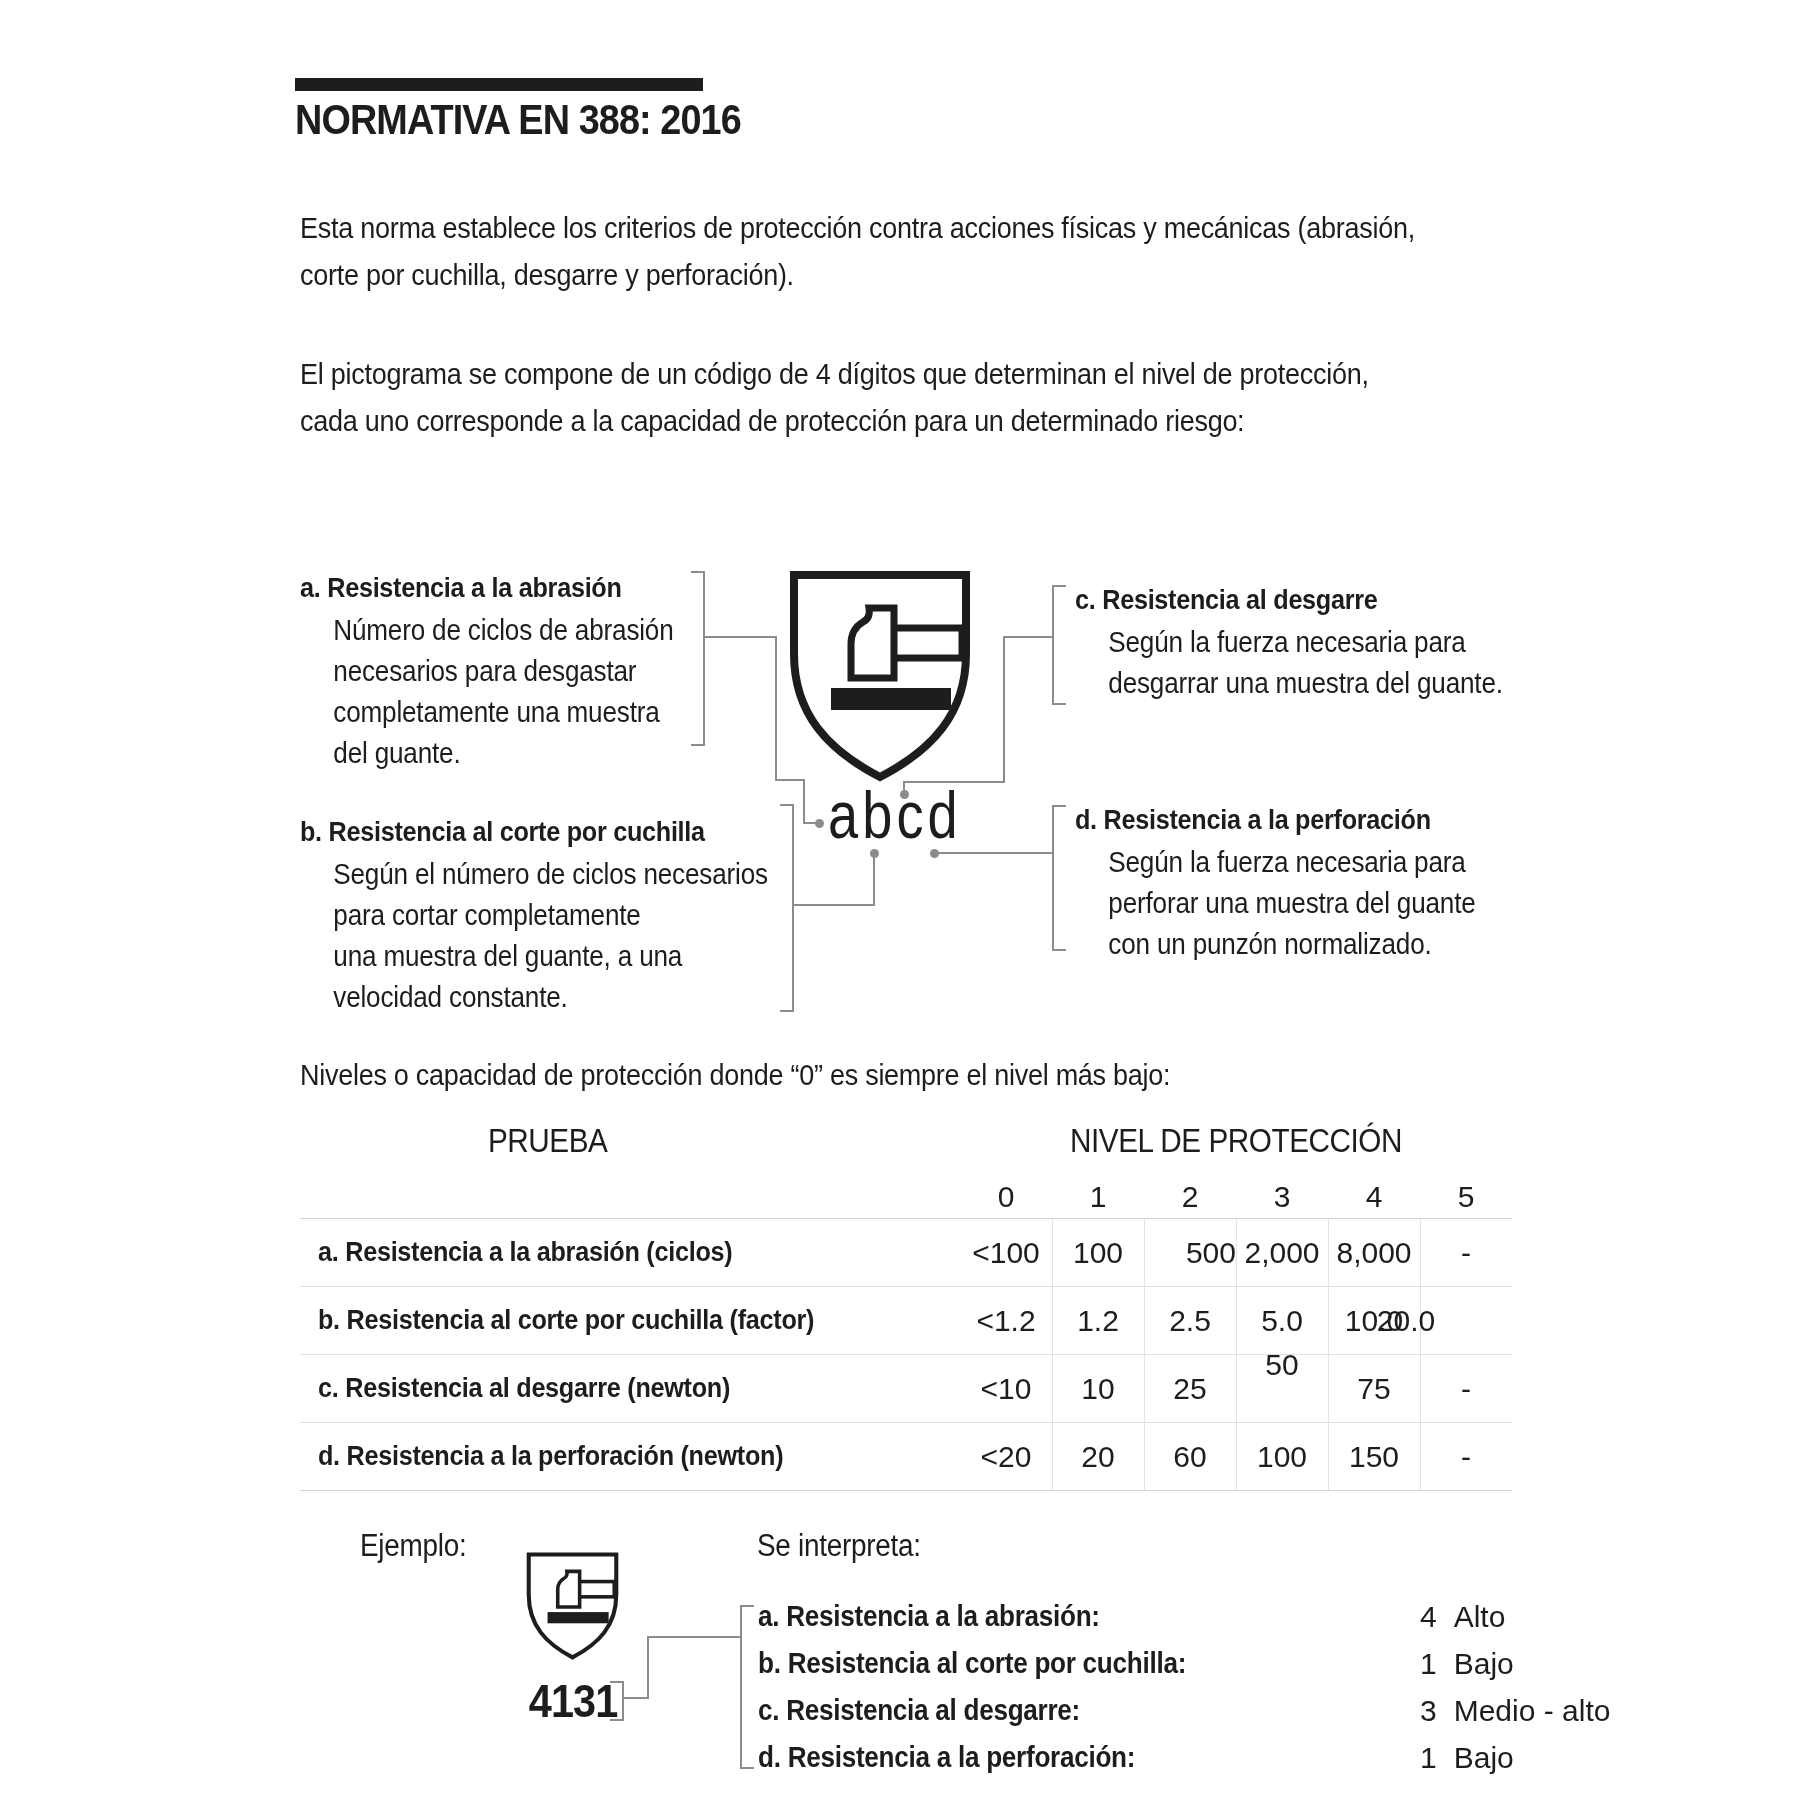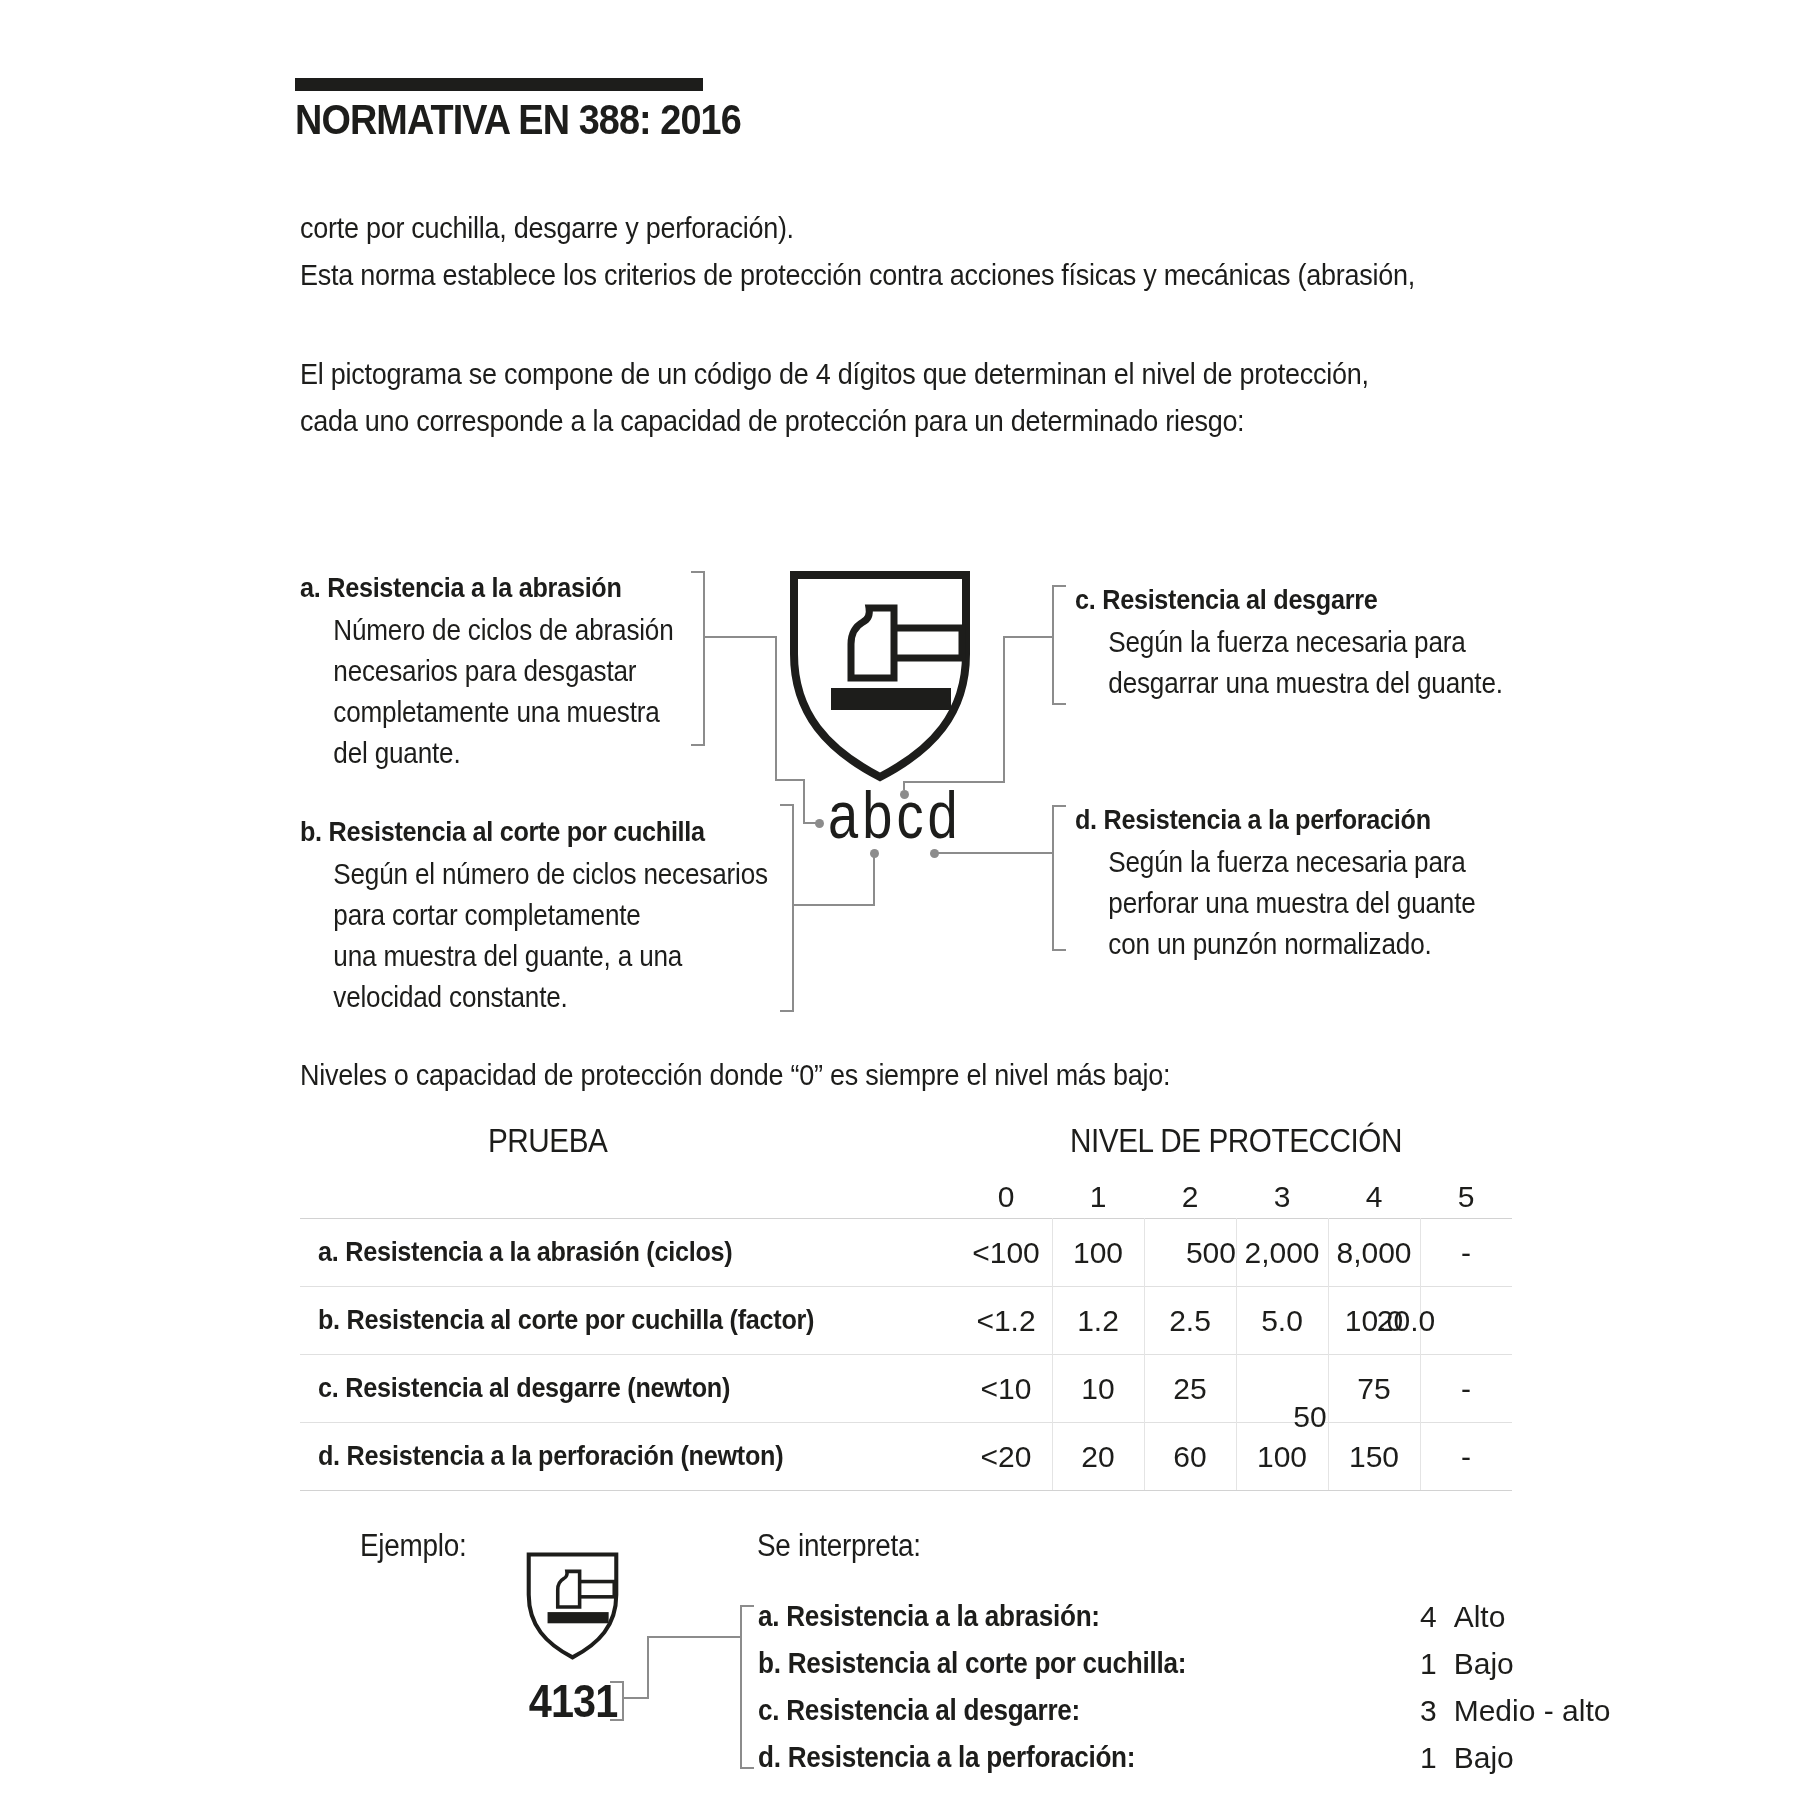--- a/index.html
+++ b/index.html
@@ -56,22 +56,22 @@
 </style>
 </head>
 <body>
 
 <div class="page">
 
   <div class="abs title-bar"></div>
   <div class="abs h1"><span class="cx">NORMATIVA EN 388: 2016</span></div>
 
   <div class="abs para p1">
+    <div class="line"><span class="cx">Esta norma establece los criterios de protección contra acciones físicas y mecánicas (abrasión,</span></div>
     <div class="line"><span class="cx">corte por cuchilla, desgarre y perforación).</span></div>
-    <div class="line"><span class="cx">Esta norma establece los criterios de protección contra acciones físicas y mecánicas (abrasión,</span></div>
   </div>
 
   <div class="abs para p2">
     <div class="line"><span class="cx">El pictograma se compone de un código de 4 dígitos que determinan el nivel de protección,</span></div>
     <div class="line"><span class="cx">cada uno corresponde a la capacidad de protección para un determinado riesgo:</span></div>
   </div>
 
   <div class="abs dlabel" style="left:300px;top:572px;">
     <div class="head">a. Resistencia a la abrasión</div>
     <div class="desc desc-indent" style="margin-top:6px;">
@@ -182,21 +182,21 @@
   <div class="cellv" style="left:1052px;top:1304px;">1.2</div>
   <div class="cellv" style="left:1144px;top:1304px;">2.5</div>
   <div class="cellv" style="left:1236px;top:1304px;">5.0</div>
   <div class="cellv" style="left:1328px;top:1304px;">10.0</div>
   <div class="cellv" style="left:1360px;top:1304px;">20.0</div>
 
   <div class="rowlab" style="top:1372px;"><span class="cx">c. Resistencia al desgarre (newton)</span></div>
   <div class="cellv" style="left:960px;top:1372px;">&lt;10</div>
   <div class="cellv" style="left:1052px;top:1372px;">10</div>
   <div class="cellv" style="left:1144px;top:1372px;">25</div>
-  <div class="cellv" style="left:1236px;top:1400px;margin-left:28px;">50</div>
+  <div class="cellv" style="left:1236px;top:1348px;">50</div>
   <div class="cellv" style="left:1328px;top:1372px;">75</div>
   <div class="cellv" style="left:1420px;top:1372px;">-</div>
 
   <div class="rowlab" style="top:1440px;"><span class="cx">d. Resistencia a la perforación (newton)</span></div>
   <div class="cellv" style="left:960px;top:1440px;">&lt;20</div>
   <div class="cellv" style="left:1052px;top:1440px;">20</div>
   <div class="cellv" style="left:1144px;top:1440px;">60</div>
   <div class="cellv" style="left:1236px;top:1440px;">100</div>
   <div class="cellv" style="left:1328px;top:1440px;">150</div>
   <div class="cellv" style="left:1420px;top:1440px;">-</div>

